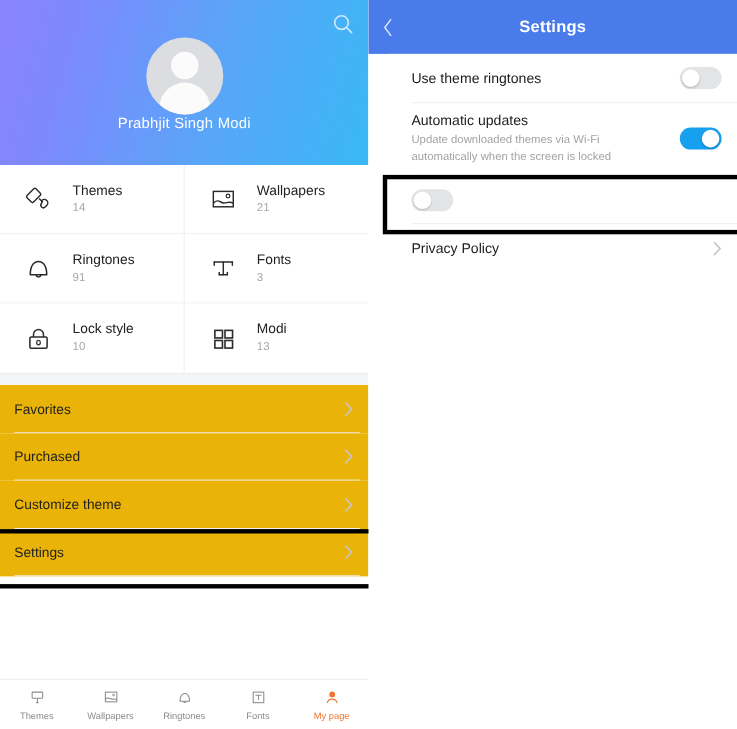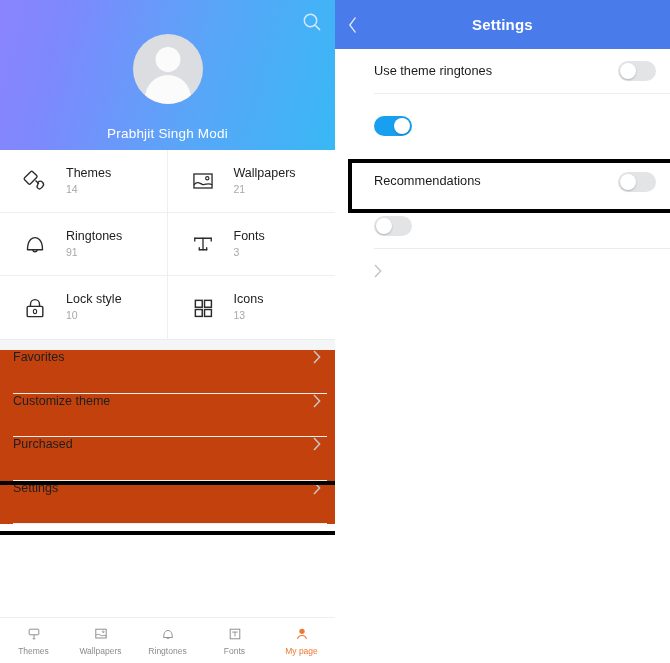--- a/index.html
+++ b/index.html
@@ -42,21 +42,21 @@
     background: #fbfbfc;
   }
   .avatar .body {
     position: absolute; left: 50%; top: 41px;
     transform: translateX(-50%);
     width: 46px; height: 40px;
     border-radius: 24px 24px 0 0;
     background: #fbfbfc;
   }
   .profile-name {
-    position: absolute; left: 0; right: 0; top: 126px;
+    position: absolute; left: 0; right: 0; top: 104px;
     text-align: center;
     color: #ffffff;
     font-size: 13.5px;
     letter-spacing: .2px;
   }
 
   
   .grid {
     display: grid;
     grid-template-columns: 1fr 1fr;
@@ -80,23 +80,23 @@
   .gc-label { font-size: 12.5px; color: #222; line-height: 1.35; }
   .gc-count { font-size: 10.5px; color: #a8a8a8; line-height: 1.5; }
 
   .grid-gap { height: 10px; background: #f4f5f7; }
 
   
   .list-rows { background: #fff; }
   .lrow {
     position: relative;
     height: 43.5px;
-    display: flex; 
+    display: flex; align-items: center;
     padding: 0 14px 0 13px;
-    background: #c2410c;
+    background: #eab308;
   }
   .lrow:after {
     content: ""; position: absolute;
     left: 13px; right: 8px; bottom: 0; height: 1px;
     background: #f0f0f0;
   }
   .lrow-label { font-size: 12.5px; color: #1f1f1f; flex: 1; }
   .chev { width: 8px; height: 14px; }
 
   
@@ -293,50 +293,50 @@
           <svg viewBox="0 0 34 34" width="26" height="26">
             <g fill="none" stroke="#2b2b2b" stroke-width="1.9">
               <rect x="7" y="7" width="9" height="9"></rect>
               <rect x="19" y="7" width="9" height="9"></rect>
               <rect x="7" y="19" width="9" height="9"></rect>
               <rect x="19" y="19" width="9" height="9"></rect>
             </g>
           </svg>
         </div>
         <div class="gc-text">
-          <div class="gc-label">Icons</div>
+          <div class="gc-label">Modi</div>
           <div class="gc-count">13</div>
         </div>
       </div>
     </div>
 
     <div class="grid-gap"></div>
 
     <div class="list-rows">
 
       <div class="lrow">
         <div class="lrow-label">Favorites</div>
         <div class="chev">
           <svg viewBox="0 0 8 14" width="8" height="14">
               <path d="M1 1 L6.6 7 L1 13" fill="none" stroke="#c6c6c6" stroke-width="1.5"></path>
             </svg>
         </div>
       </div>
 
       <div class="lrow">
-        <div class="lrow-label">Customize theme</div>
+        <div class="lrow-label">Purchased</div>
         <div class="chev">
           <svg viewBox="0 0 8 14" width="8" height="14">
               <path d="M1 1 L6.6 7 L1 13" fill="none" stroke="#c6c6c6" stroke-width="1.5"></path>
             </svg>
         </div>
       </div>
 
       <div class="lrow">
-        <div class="lrow-label">Purchased</div>
+        <div class="lrow-label">Customize theme</div>
         <div class="chev">
           <svg viewBox="0 0 8 14" width="8" height="14">
               <path d="M1 1 L6.6 7 L1 13" fill="none" stroke="#c6c6c6" stroke-width="1.5"></path>
             </svg>
         </div>
       </div>
 
       <div class="lrow">
         <div class="lrow-label">Settings</div>
         <div class="chev">
@@ -427,41 +427,40 @@
     <div class="srow">
       <div class="srow-texts">
         <div class="srow-title">Use theme ringtones</div>
       </div>
       <div class="toggle">
         <div class="knob"></div>
       </div>
     </div>
 
     <div class="srow tall">
+      <div class="srow-texts">
+        <div class="srow-title">Automatic updates</div>
+        <div class="srow-sub">Update downloaded themes via Wi-Fi automatically when the screen is locked</div>
+      </div>
       <div class="toggle on">
         <div class="knob"></div>
       </div>
     </div>
 
-    <div class="srow nodiv">
-      <div class="srow-texts">
-        <div class="srow-title">Recommendations</div>
-      </div>
-      <div class="toggle">
-        <div class="knob"></div>
-      </div>
-    </div>
 
     <div class="srow">
       <div class="toggle">
         <div class="knob"></div>
       </div>
     </div>
 
     <div class="srow nodiv">
+      <div class="srow-texts">
+        <div class="srow-title">Privacy Policy</div>
+      </div>
       <div class="chev">
         <svg viewBox="0 0 8 14" width="8" height="14">
             <path d="M1 1 L6.6 7 L1 13" fill="none" stroke="#c6c6c6" stroke-width="1.5"></path>
           </svg>
       </div>
     </div>
 
     <div class="hl-box" id="hl-recommendations"></div>
   </div>
 

